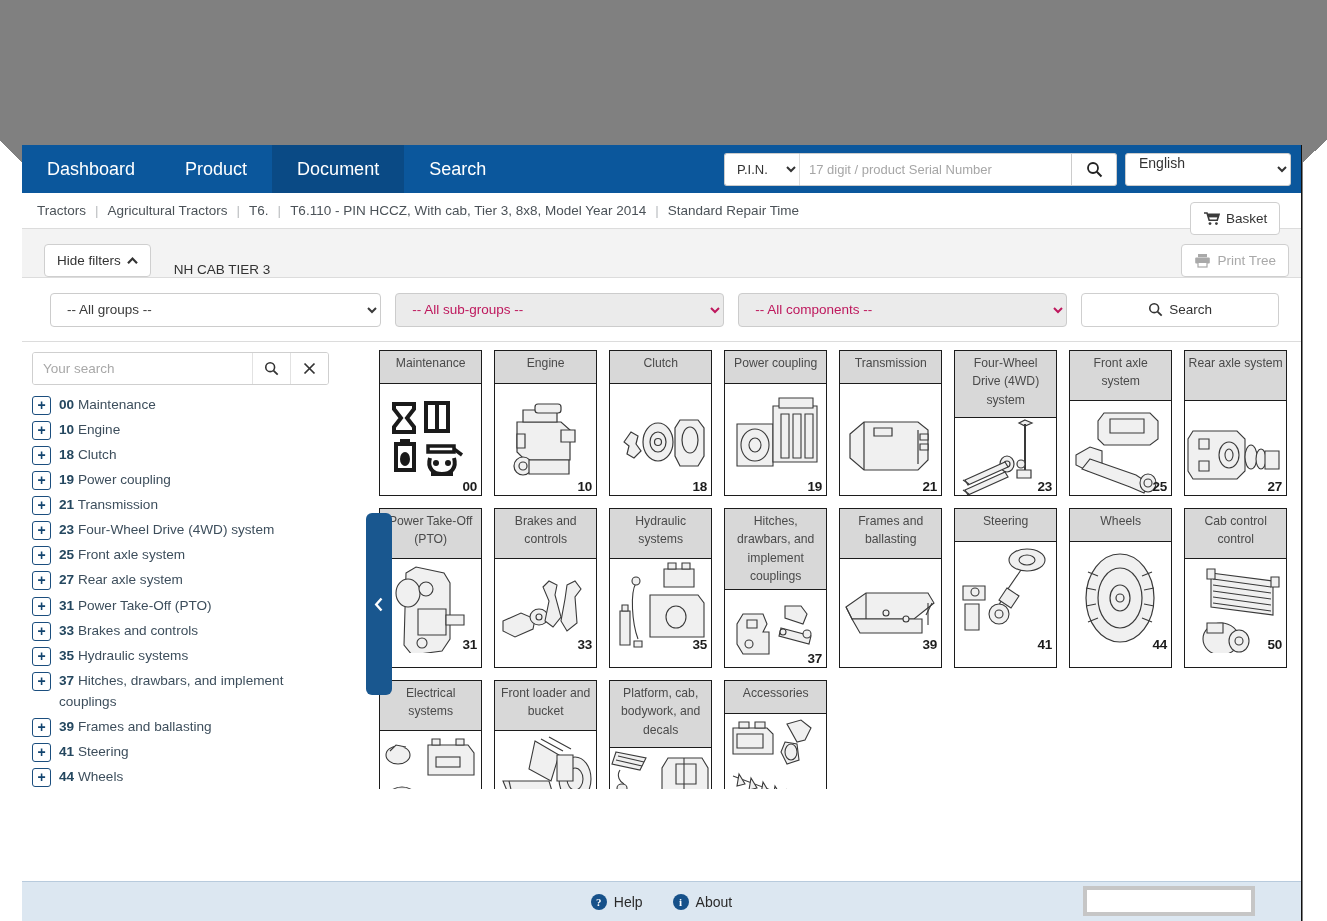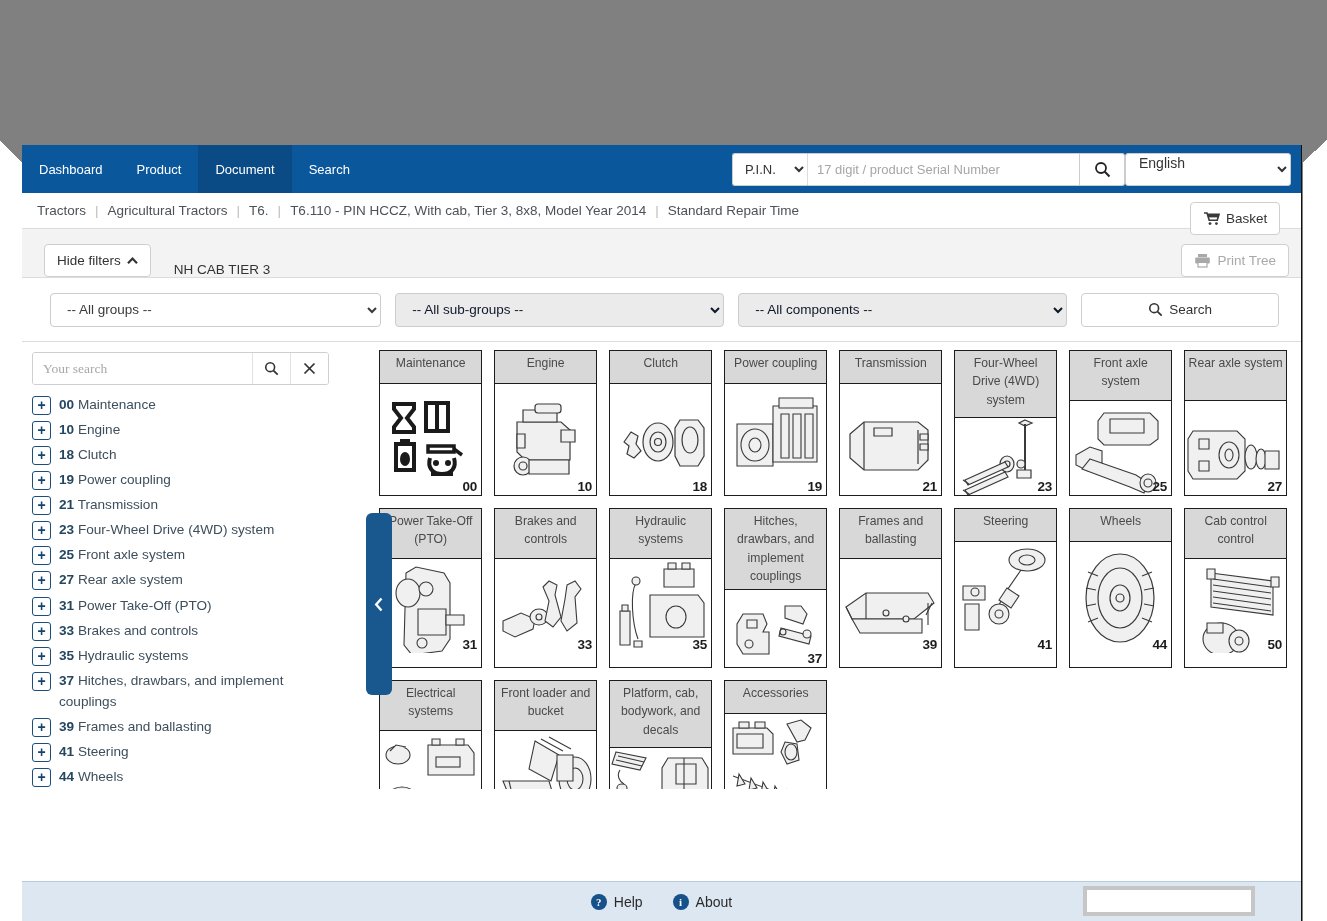--- a/index.html
+++ b/index.html
@@ -61,23 +61,23 @@
   
   .topnav {
     position: relative;
     height: 48px;
     background: #0b579c;
     display: flex;
     align-items: stretch;
   }
   .nav-item {
     display: flex; align-items: center;
-    padding: 0 17px;
+    padding: 0 25px;
     color: #ffffff;
-    font-size: 13px;
+    font-size: 18px;
     cursor: pointer;
     white-space: nowrap;
   }
   .nav-item.active { background: #0a4a85; }
   .nav-spacer { flex: 1 1 auto; }
 
   .search-wrap {
     display: flex; align-items: center;
     padding-right: 10px;
     gap: 0;
@@ -110,20 +110,21 @@
   .sn-btn {
     height: 33px; width: 45px;
     border: 1px solid #ccc;
     border-left: none;
     border-radius: 0 3px 3px 0;
     background: #ffffff;
     cursor: pointer;
     display: flex; align-items: center; justify-content: center;
   }
   .lang-select {
+    margin-left: 8px;
     height: 33px;
     width: 166px;
     border: 1px solid #ccc;
     border-radius: 3px;
     background: #ffffff;
     font-family: "Liberation Sans", sans-serif;
     font-size: 14px;
     color: #333;
     padding: 0 6px 12px 9px;
   }
@@ -203,21 +204,21 @@
   .fsel {
     height: 34px;
     border: 1px solid #cccccc;
     border-radius: 4px;
     background: #ffffff;
     font-family: "Liberation Sans", sans-serif;
     font-size: 13.5px;
     color: #3a3a3a;
     padding: 0 8px 0 12px;
   }
-  .fsel.dis { background: #ebebeb; color: #0f172a; }
+  .fsel.dis { background: #ebebeb; color: #be185d; }
   .fsel.g1 { width: 332px; }
   .fsel.g2 { width: 330px; }
   .fsel.g3 { width: 330px; }
   .search-btn {
     width: 198px; height: 34px;
     justify-content: center;
   }
 
   
   .body {
@@ -239,21 +240,21 @@
     border: 1px solid #cfcfcf;
     border-radius: 3px;
     overflow: hidden;
     margin-bottom: 5px;
   }
   .side-search input {
     flex: 1 1 auto;
     border: none;
     outline: none;
     padding: 0 10px;
-    font-family: Liberation Serif, serif;
+    font-family: Liberation Sans, sans-serif;
     font-size: 13.5px;
     color: #a21caf;
   }
   .side-search input::placeholder { color: #a8a8a8; }
   .side-search .sbtn {
     width: 38px;
     border-left: 1px solid #e2e2e2;
     background: #ffffff;
     display: flex; align-items: center; justify-content: center;
     cursor: pointer;

